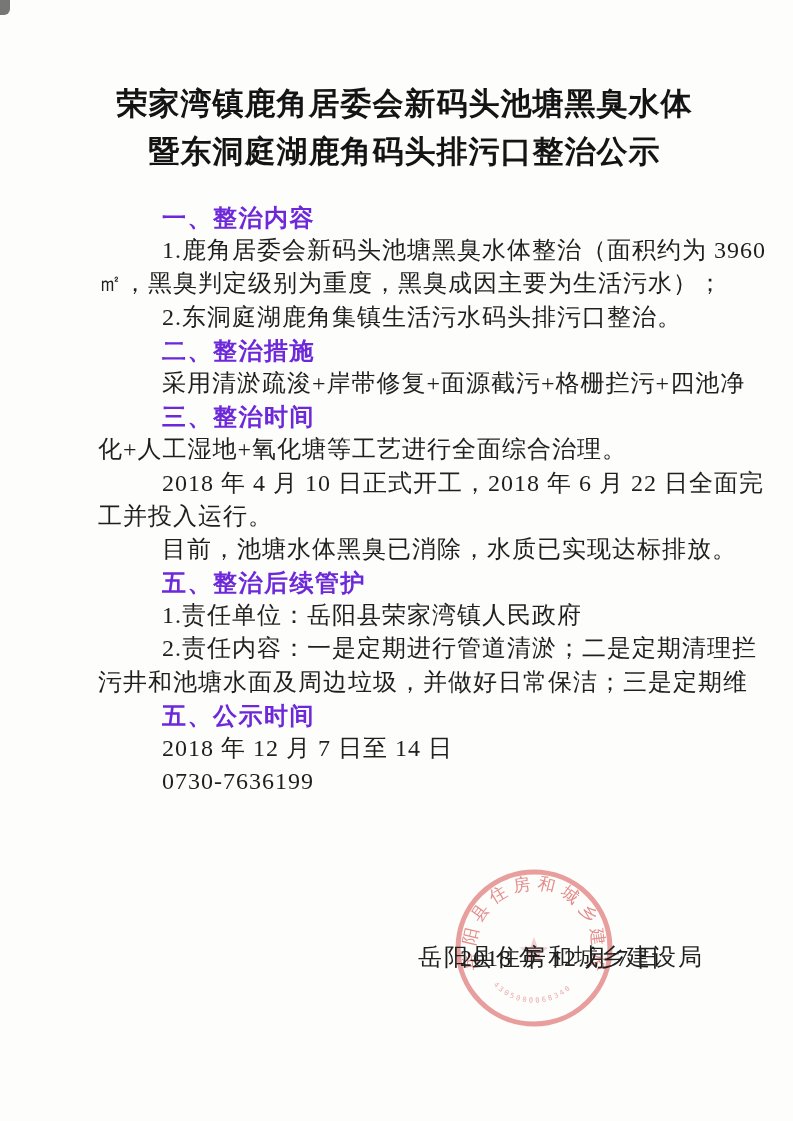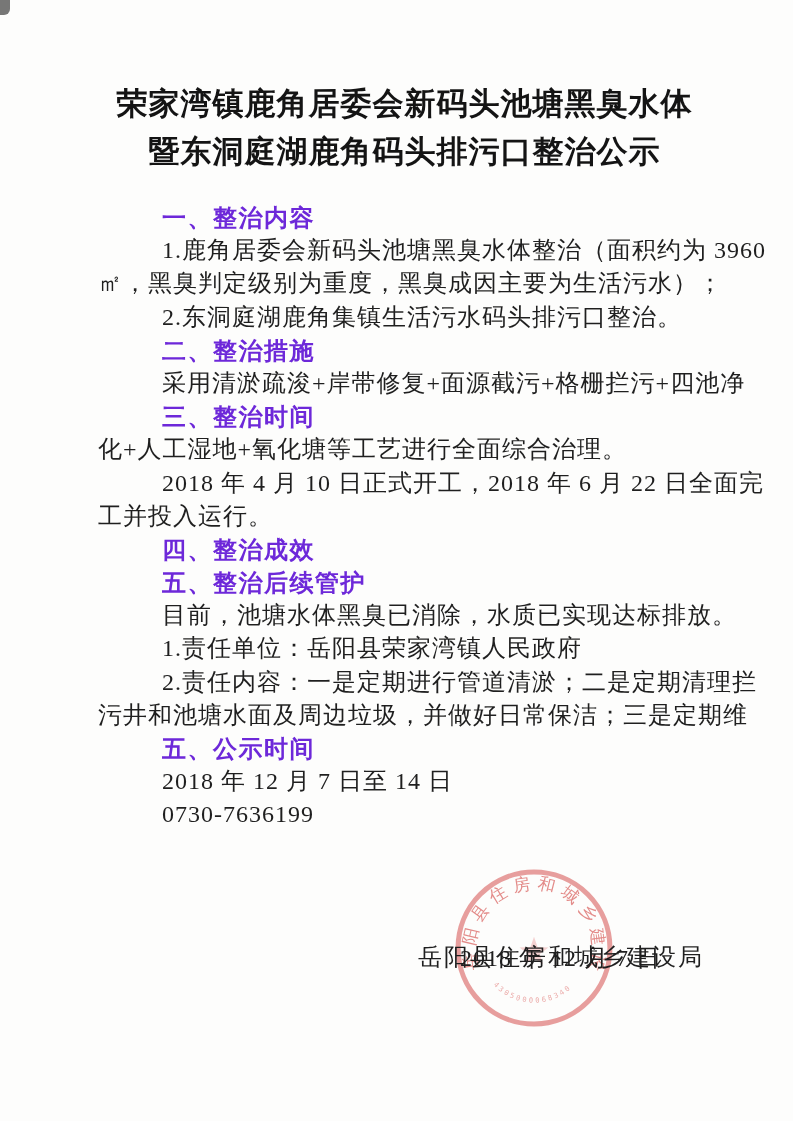--- a/index.html
+++ b/index.html
@@ -75,23 +75,22 @@
     <div class="ln ind hd">一、整治内容</div>
     <div class="ln ind">1.鹿角居委会新码头池塘黑臭水体整治（面积约为 3960</div>
     <div class="ln">㎡，黑臭判定级别为重度，黑臭成因主要为生活污水）；</div>
     <div class="ln ind">2.东洞庭湖鹿角集镇生活污水码头排污口整治。</div>
     <div class="ln ind hd">二、整治措施</div>
     <div class="ln ind">采用清淤疏浚+岸带修复+面源截污+格栅拦污+四池净</div>
     <div class="ln ind hd">三、整治时间</div>
     <div class="ln">化+人工湿地+氧化塘等工艺进行全面综合治理。</div>
     <div class="ln ind">2018 年 4 月 10 日正式开工，2018 年 6 月 22 日全面完</div>
     <div class="ln">工并投入运行。</div>
-    <div class="ln ind hd">四、整治成效</div>
+    <div class="ln ind">目前，池塘水体黑臭已消除，水质已实现达标排放。</div>
     <div class="ln ind hd">五、整治后续管护</div>
-    <div class="ln ind">目前，池塘水体黑臭已消除，水质已实现达标排放。</div>
     <div class="ln ind"><span class="lbl">1.责任单位：</span><span>岳阳县荣家湾镇人民政府</span></div>
     <div class="ln ind"><span class="lbl">2.责任内容：</span><span>一是定期进行管道清淤；二是定期清理拦</span></div>
     <div class="ln">污井和池塘水面及周边垃圾，并做好日常保洁；三是定期维</div>
     <div class="ln ind hd">五、公示时间</div>
     <div class="ln ind">2018 年 12 月 7 日至 14 日</div>
     <div class="ln ind">0730-7636199</div>
   </div>
 
   <div class="seal">
     <svg viewBox="0 0 160 160" xmlns="http://www.w3.org/2000/svg">

